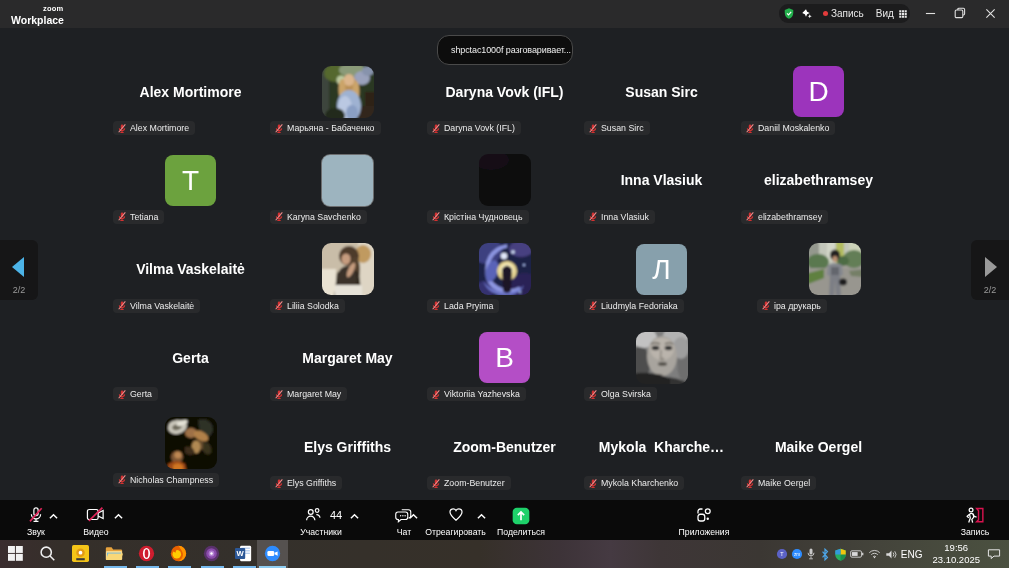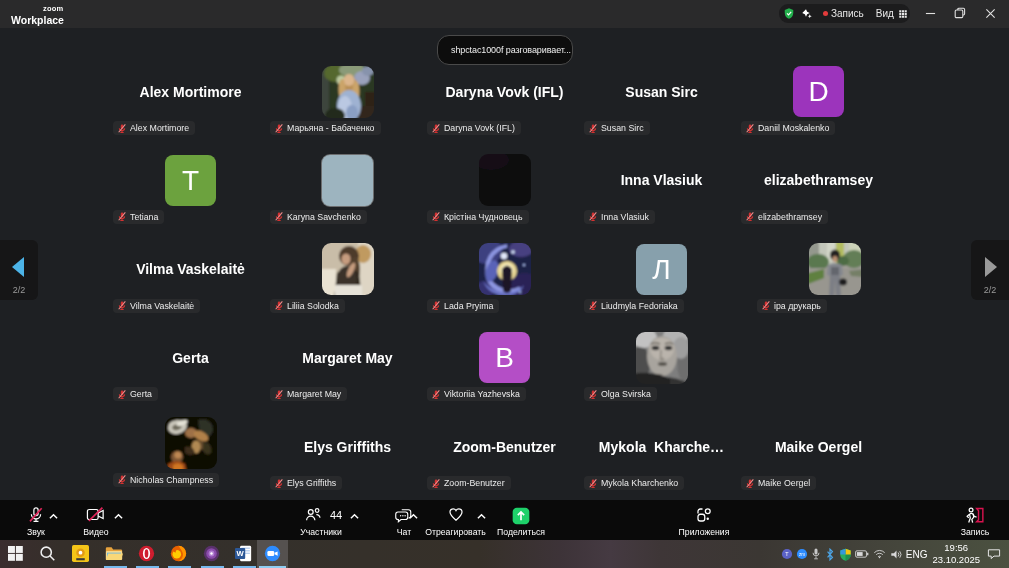--- a/index.html
+++ b/index.html
@@ -864,20 +864,20 @@
             <path d="M2 5 a11 11 0 0 1 16 0"></path>
             <path d="M5 8 a7 7 0 0 1 10 0"></path>
             <path d="M8 11 a3.5 3.5 0 0 1 4 0"></path>
           </g>
           <circle cx="10" cy="12.5" r="1.2" fill="#d8d8d8"></circle>
         </svg>
     <svg width="13" height="11" viewBox="0 0 20 16" style="margin-right:3px">
           <path d="M2 6 H6 L10 2 V14 L6 10 H2 Z" fill="#d8d8d8"></path>
           <path d="M12.5 5 a5 5 0 0 1 0 6 M15 3 a8 8 0 0 1 0 10" stroke="#d8d8d8" stroke-width="1.4" fill="none"></path>
         </svg>
-    <span style="font-size:10px;">ENG</span>
+    <span style="font-size:10px;margin-right:5px">ENG</span>
     <div id="clock">19:56<br>23.10.2025</div>
     <svg width="14" height="12" viewBox="0 0 20 16" style="margin-right:8px">
           <path d="M2 2 H18 V11 H10 L6 14.5 V11 H2 Z" fill="none" stroke="#e8e8e8" stroke-width="1.4"></path>
         </svg>
   </div>
 </div>
 
 </div>
 </body></html>

